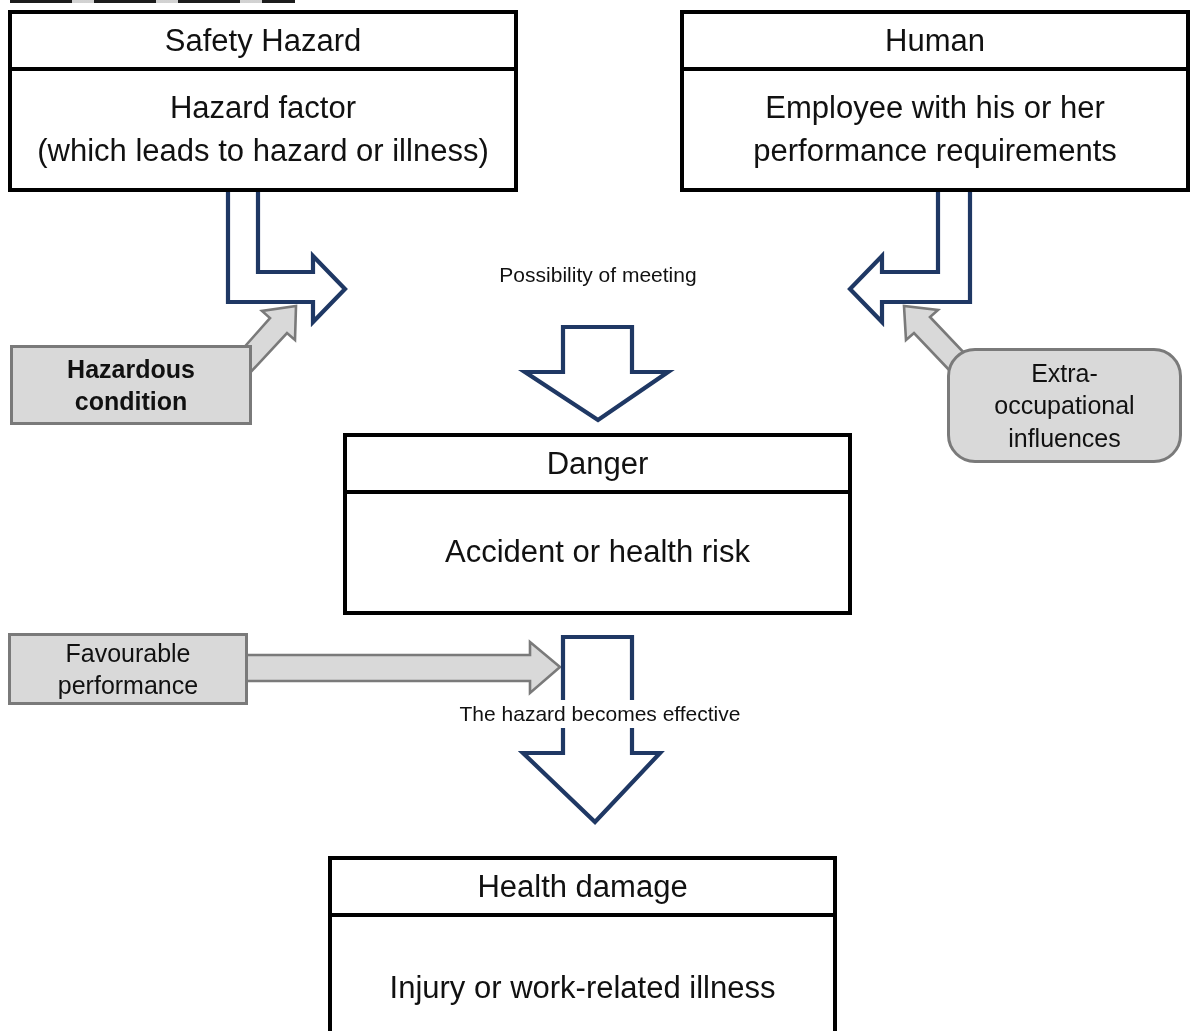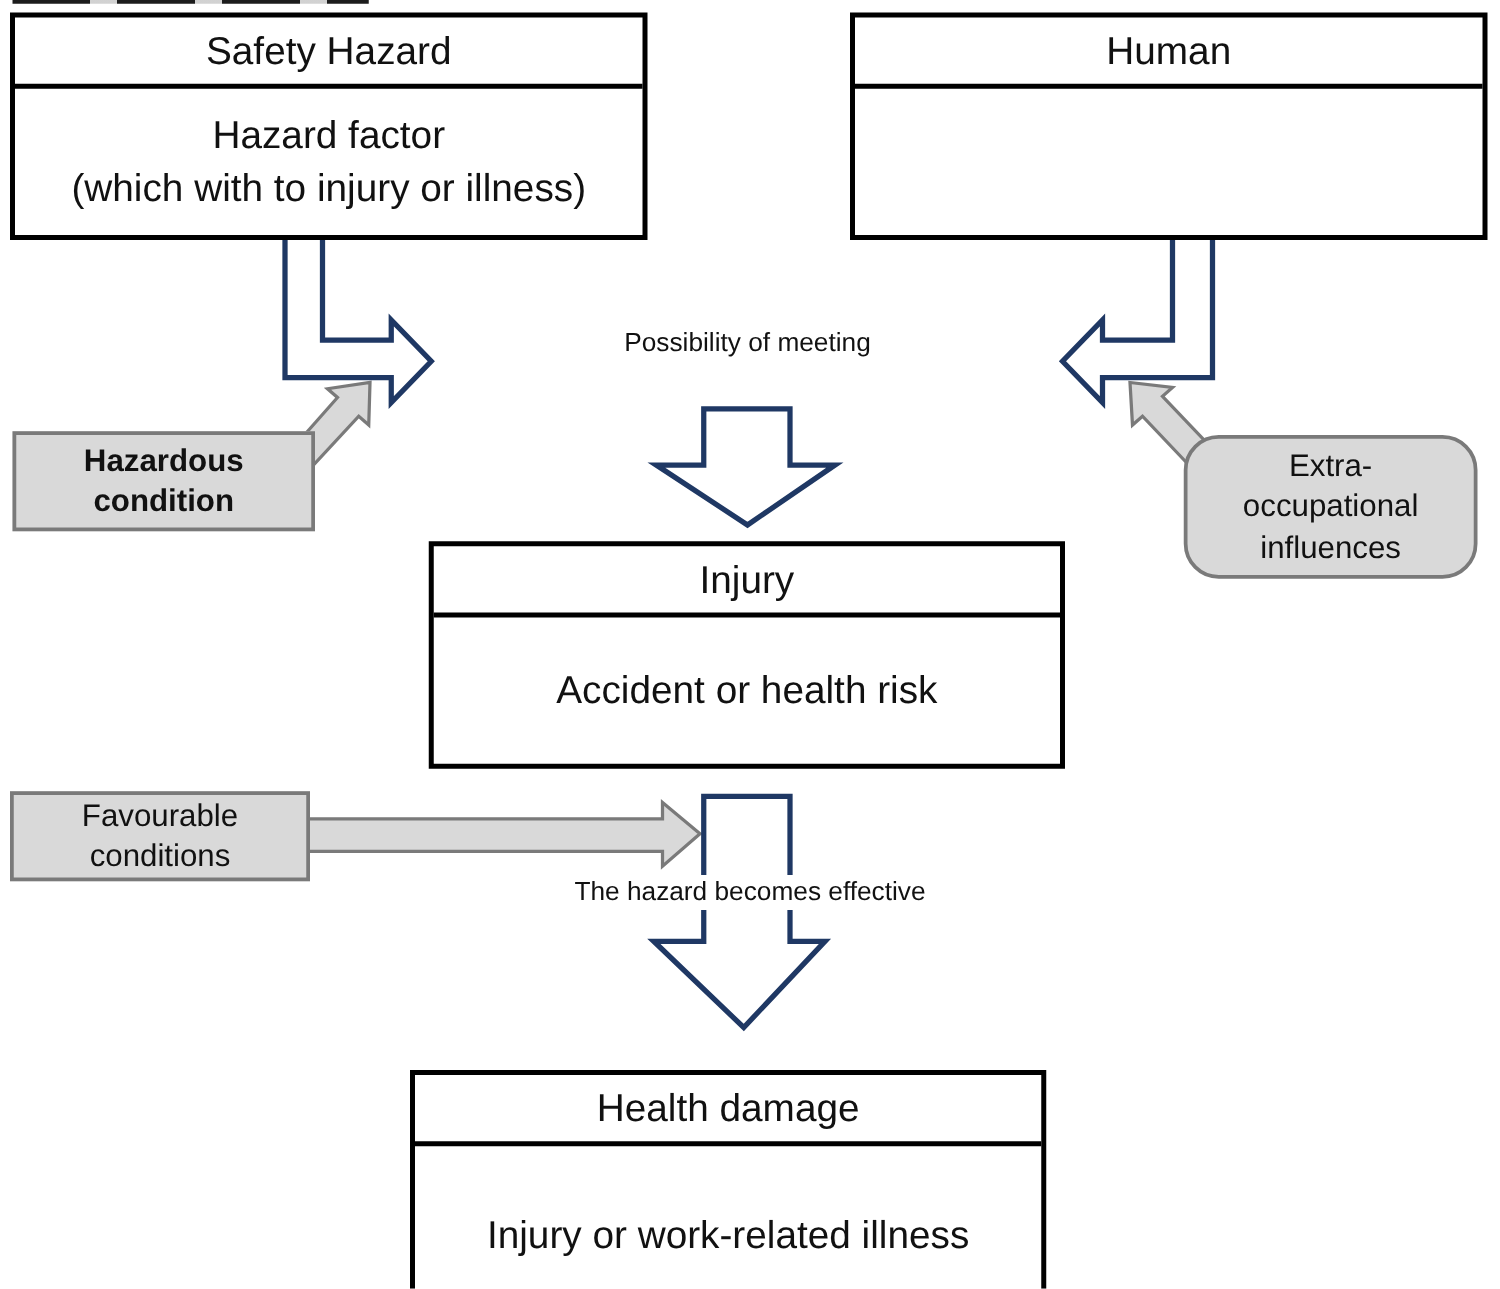--- a/index.html
+++ b/index.html
@@ -69,44 +69,46 @@
 
     <path class="navy-arrow" d="M 228,189 L 228,302 L 313,302 L 313,322 L 345,289 L 313,256 L 313,272 L 258,272 L 258,189 Z"></path>
     <path class="navy-arrow" d="M 970,189 L 970,302 L 882,302 L 882,322 L 850,289 L 882,256 L 882,272 L 938,272 L 938,189 Z"></path>
     <path class="navy-arrow" d="M 563,327 L 632,327 L 632,372 L 668,372 L 598,420 L 525,372 L 563,372 Z"></path>
     <path class="navy-arrow" d="M 563,637 L 632,637 L 632,753 L 660,753 L 595,822 L 523,753 L 563,753 Z"></path>
   </svg>
 
   <div class="dualbox" id="box-safety">
     <div class="dual-header">Safety Hazard</div>
     <div class="dual-body">Hazard factor
-(which with to injury or illness)</div>
+(which leads to hazard or illness)</div>
   </div>
 
   <div class="dualbox" id="box-human">
     <div class="dual-header">Human</div>
+    <div class="dual-body">Employee with his or her
+performance requirements</div>
   </div>
 
   <div class="dualbox" id="box-danger">
-    <div class="dual-header">Injury</div>
+    <div class="dual-header">Danger</div>
     <div class="dual-body">Accident or health risk</div>
   </div>
 
   <div class="dualbox" id="box-health">
     <div class="dual-header">Health damage</div>
     <div class="dual-body">Injury or work-related illness</div>
   </div>
 
   <div class="graybox" id="lbl-hazardous">Hazardous
 condition</div>
 
   <div class="graybox" id="lbl-extra">Extra-
 occupational
 influences</div>
 
   <div class="graybox" id="lbl-favourable">Favourable
-conditions</div>
+performance</div>
 
   <div class="freetext" id="txt-possibility">Possibility of meeting</div>
 
   <div class="freetext" id="txt-effective">The hazard becomes effective</div>
 
 </div>
 
 </body></html>

